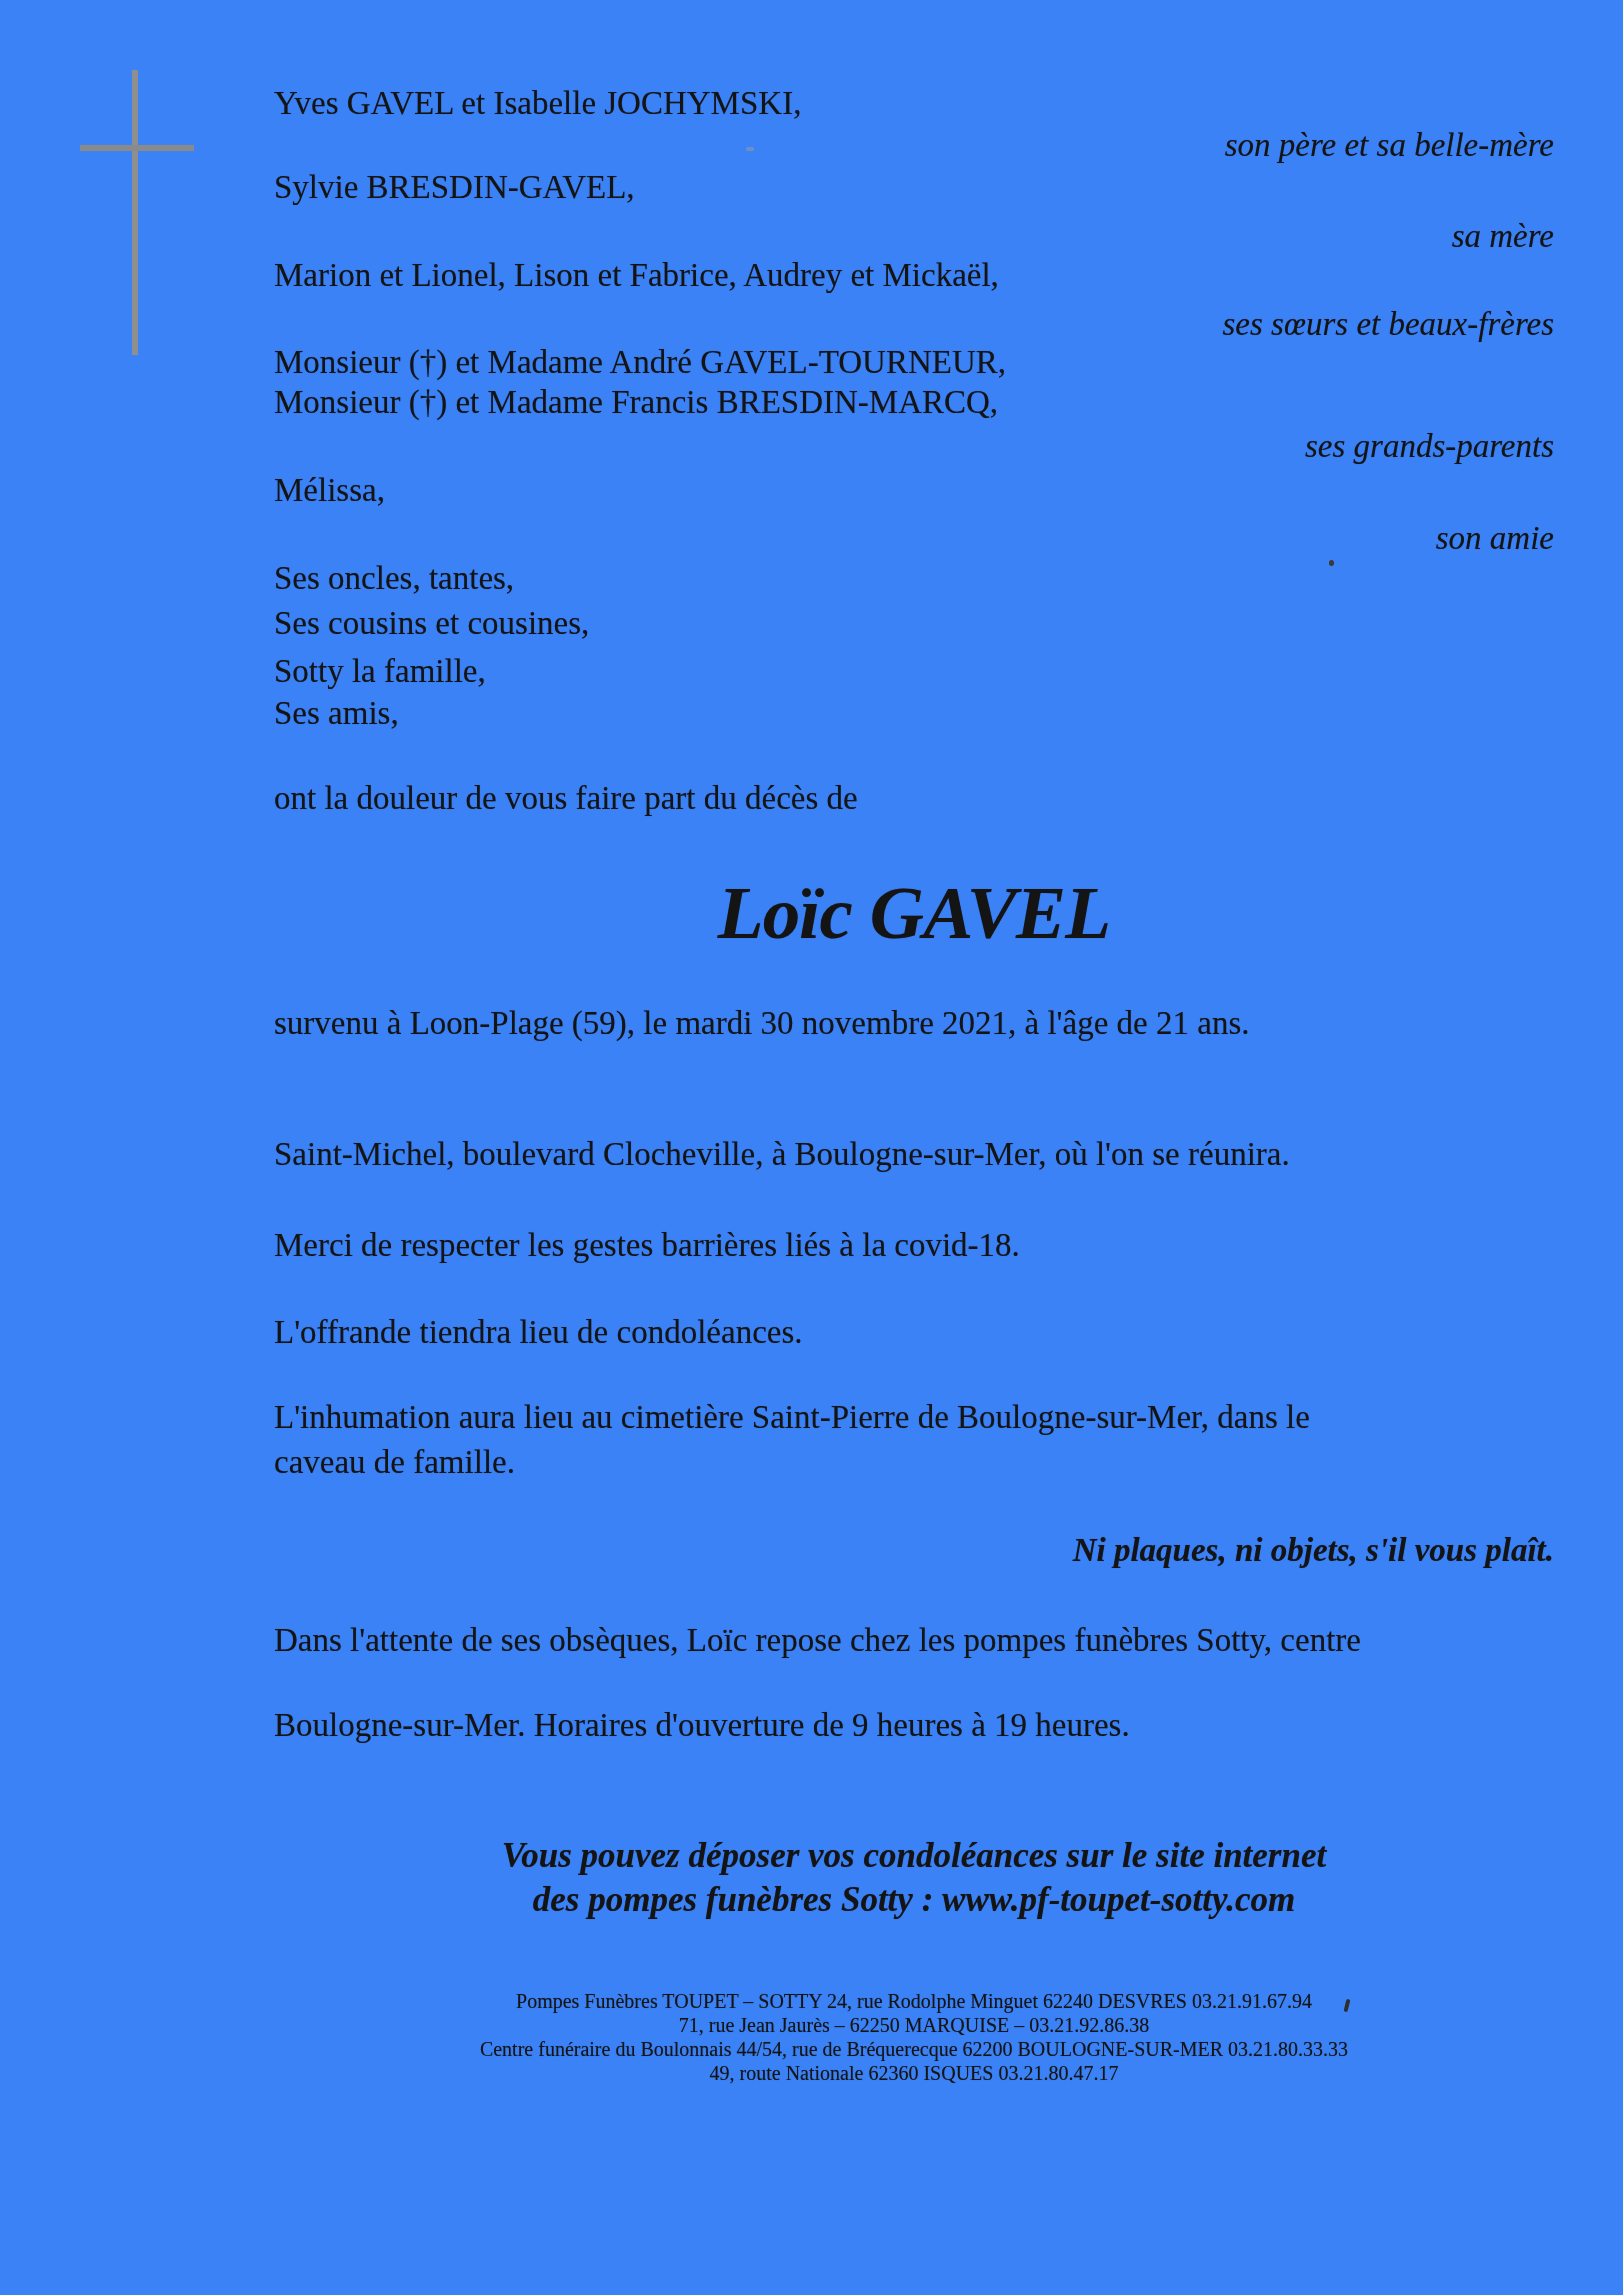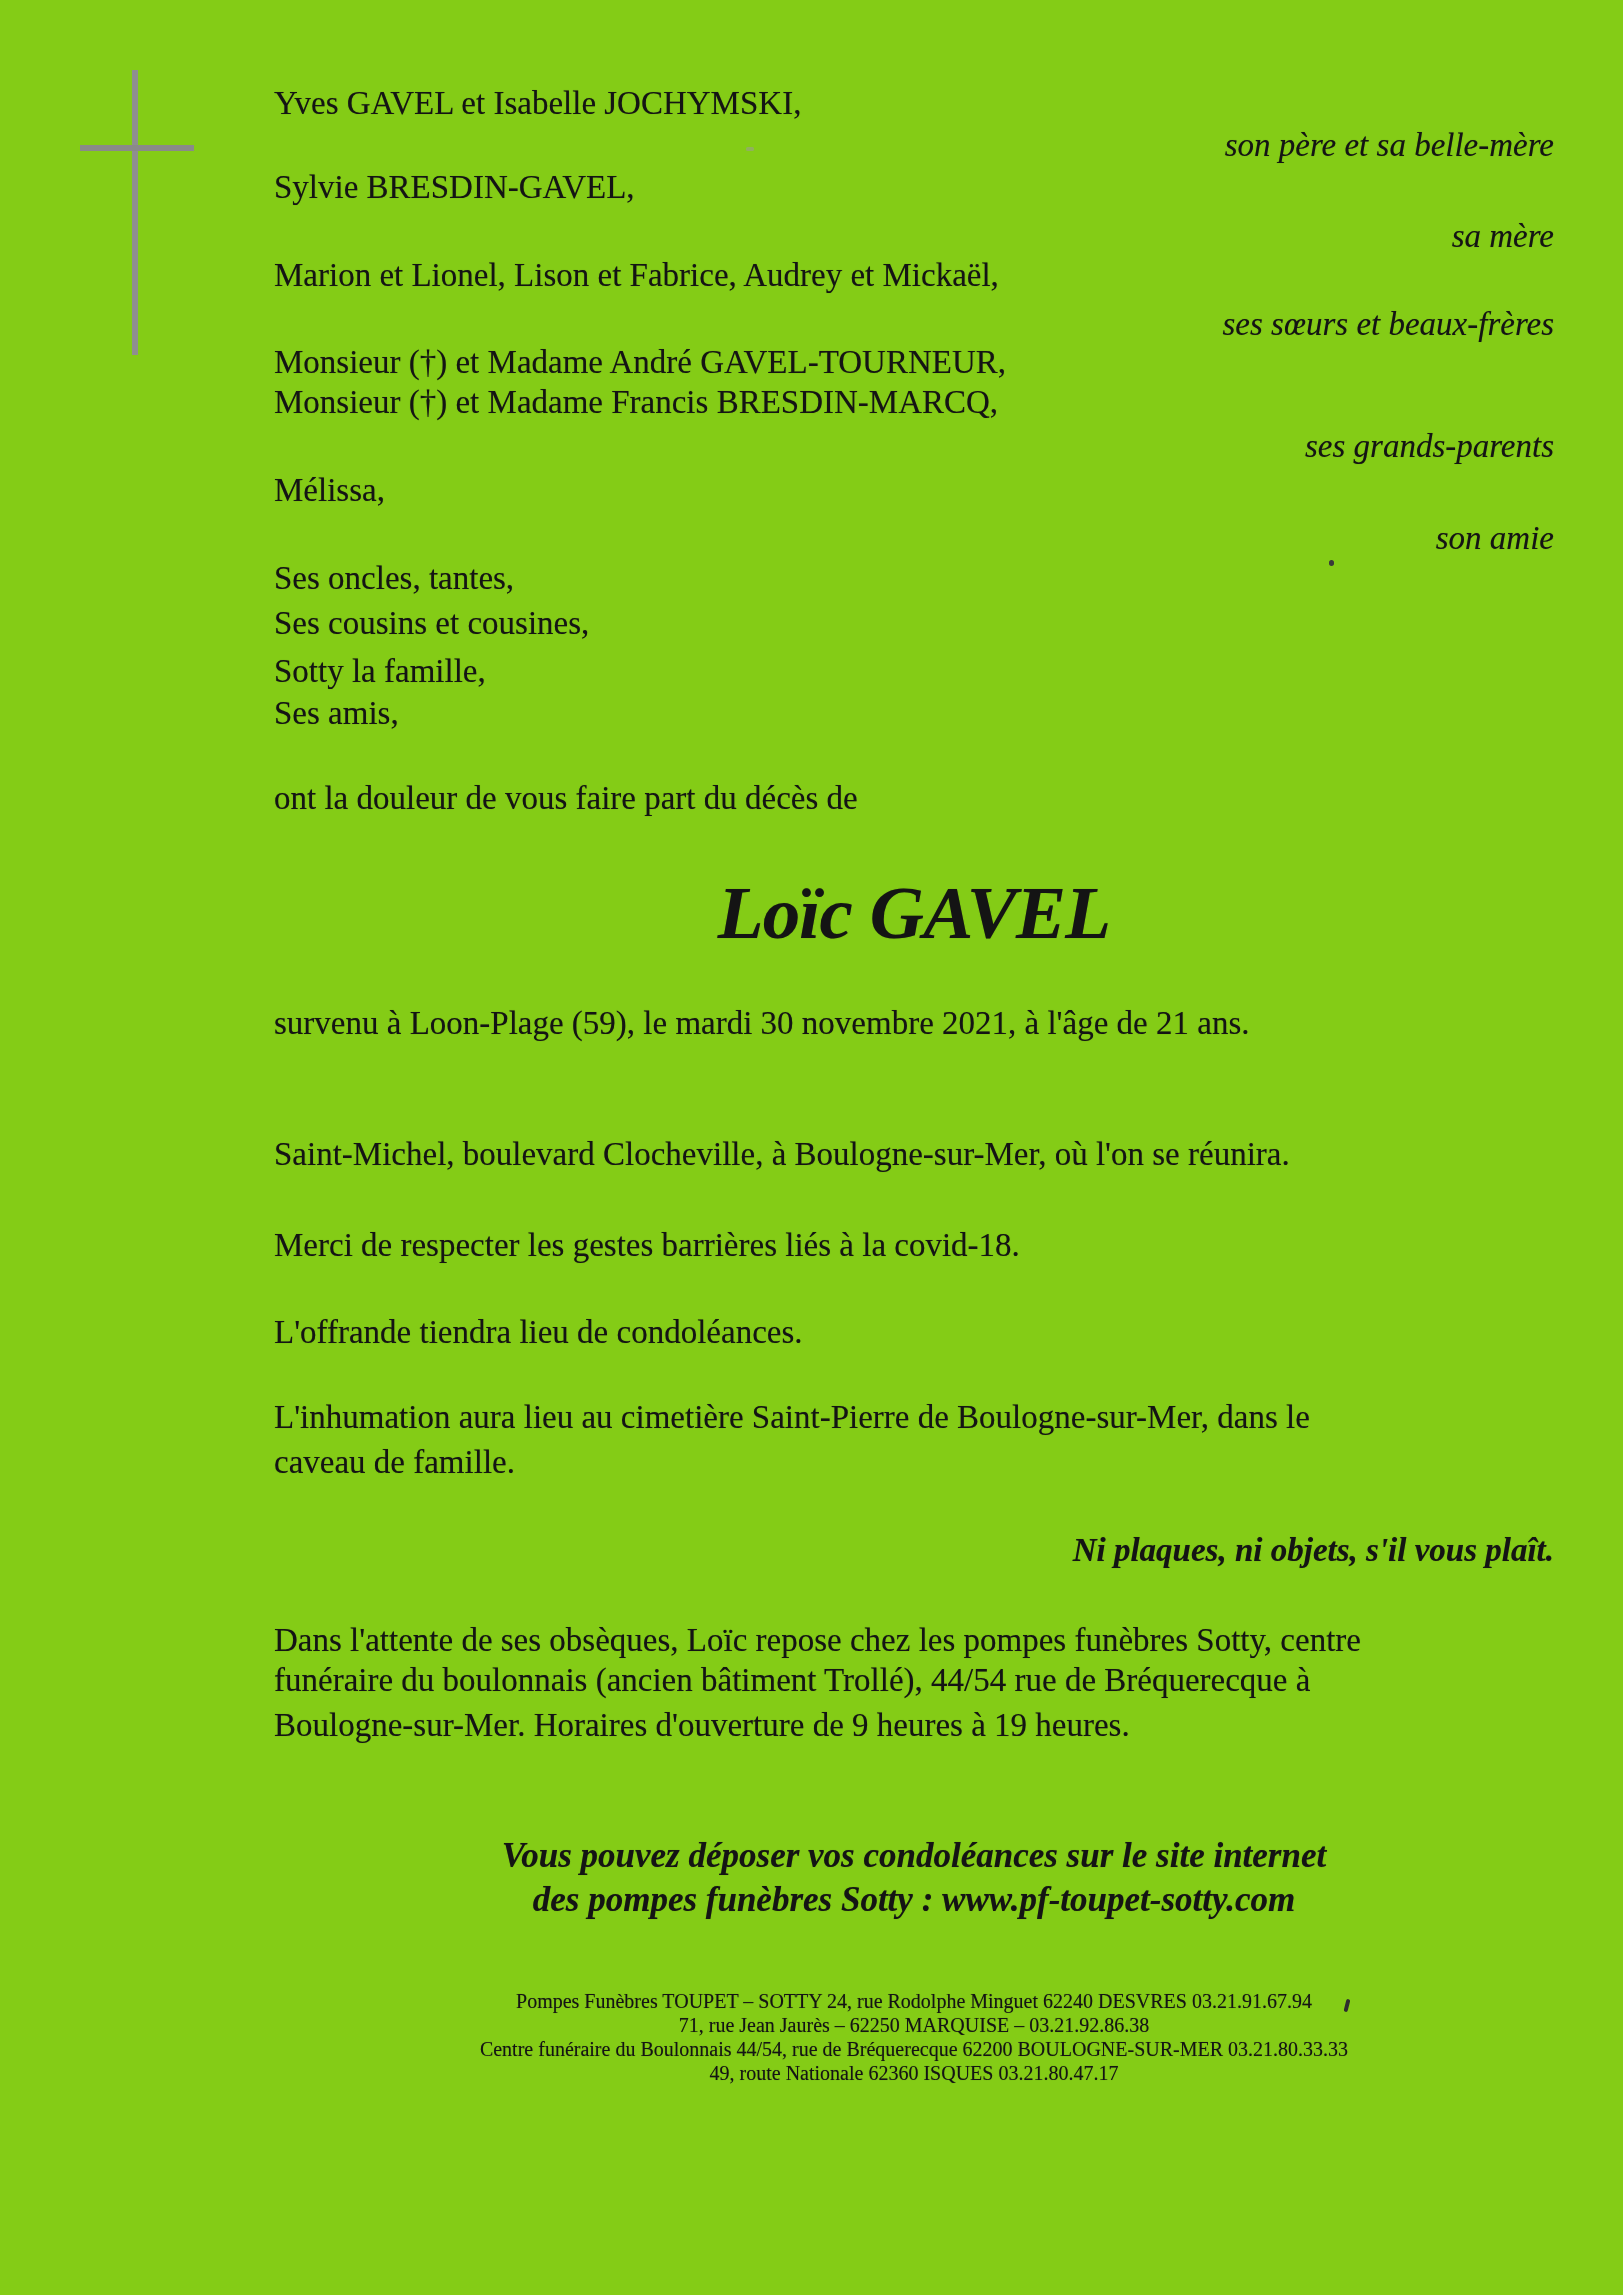--- a/index.html
+++ b/index.html
@@ -1,20 +1,20 @@
 <!DOCTYPE html>
 <html style="font-size:12.8px"><head>
 <meta charset="utf-8">
 <style>
   html, body { margin: 0; padding: 0; background: #e8e8e8; }
   .page {
     position: relative;
     width: 1624px;
     height: 2295px;
-    background: #84cc16;
+    background: #3b82f6;
     font-family: "Liberation Serif", "DejaVu Serif", serif;
     color: #141414;
     overflow: hidden;
   }
   .line {
     position: absolute;
     white-space: nowrap;
     color: #141414;
     text-shadow: 0 0 0.8px rgba(20,20,20,0.4);
   }
@@ -89,21 +89,20 @@
   <div class="line left body" style="top:1227px">Merci de respecter les gestes barrières liés à la covid-18.</div>
 
   <div class="line left body" style="top:1314px">L'offrande tiendra lieu de condoléances.</div>
 
   <div class="line left body" style="top:1399px">L'inhumation aura lieu au cimetière Saint-Pierre de Boulogne-sur-Mer, dans le</div>
   <div class="line left body" style="top:1444px">caveau de famille.</div>
 
   <div class="line right body bold italic" style="top:1532px">Ni plaques, ni objets, s'il vous plaît.</div>
 
   <div class="line left body" style="top:1622px">Dans l'attente de ses obsèques, Loïc repose chez les pompes funèbres Sotty, centre</div>
-  <div class="line left body" style="top:1662px">funéraire du boulonnais (ancien bâtiment Trollé), 44/54 rue de Bréquerecque à</div>
   <div class="line left body" style="top:1707px">Boulogne-sur-Mer. Horaires d'ouverture de 9 heures à 19 heures.</div>
 
   <div class="line center ci" style="top:1836px">Vous pouvez déposer vos condoléances sur le site internet</div>
   <div class="line center ci" style="top:1880px">des pompes funèbres Sotty : www.pf-toupet-sotty.com</div>
 
   <div class="line center ftr" style="top:1990px">Pompes Funèbres TOUPET – SOTTY 24, rue Rodolphe Minguet 62240 DESVRES 03.21.91.67.94</div>
   <div class="line center ftr" style="top:2014px">71, rue Jean Jaurès – 62250 MARQUISE – 03.21.92.86.38</div>
   <div class="line center ftr" style="top:2038px">Centre funéraire du Boulonnais 44/54, rue de Bréquerecque 62200 BOULOGNE-SUR-MER 03.21.80.33.33</div>
   <div class="line center ftr" style="top:2062px">49, route Nationale 62360 ISQUES 03.21.80.47.17</div>
 

